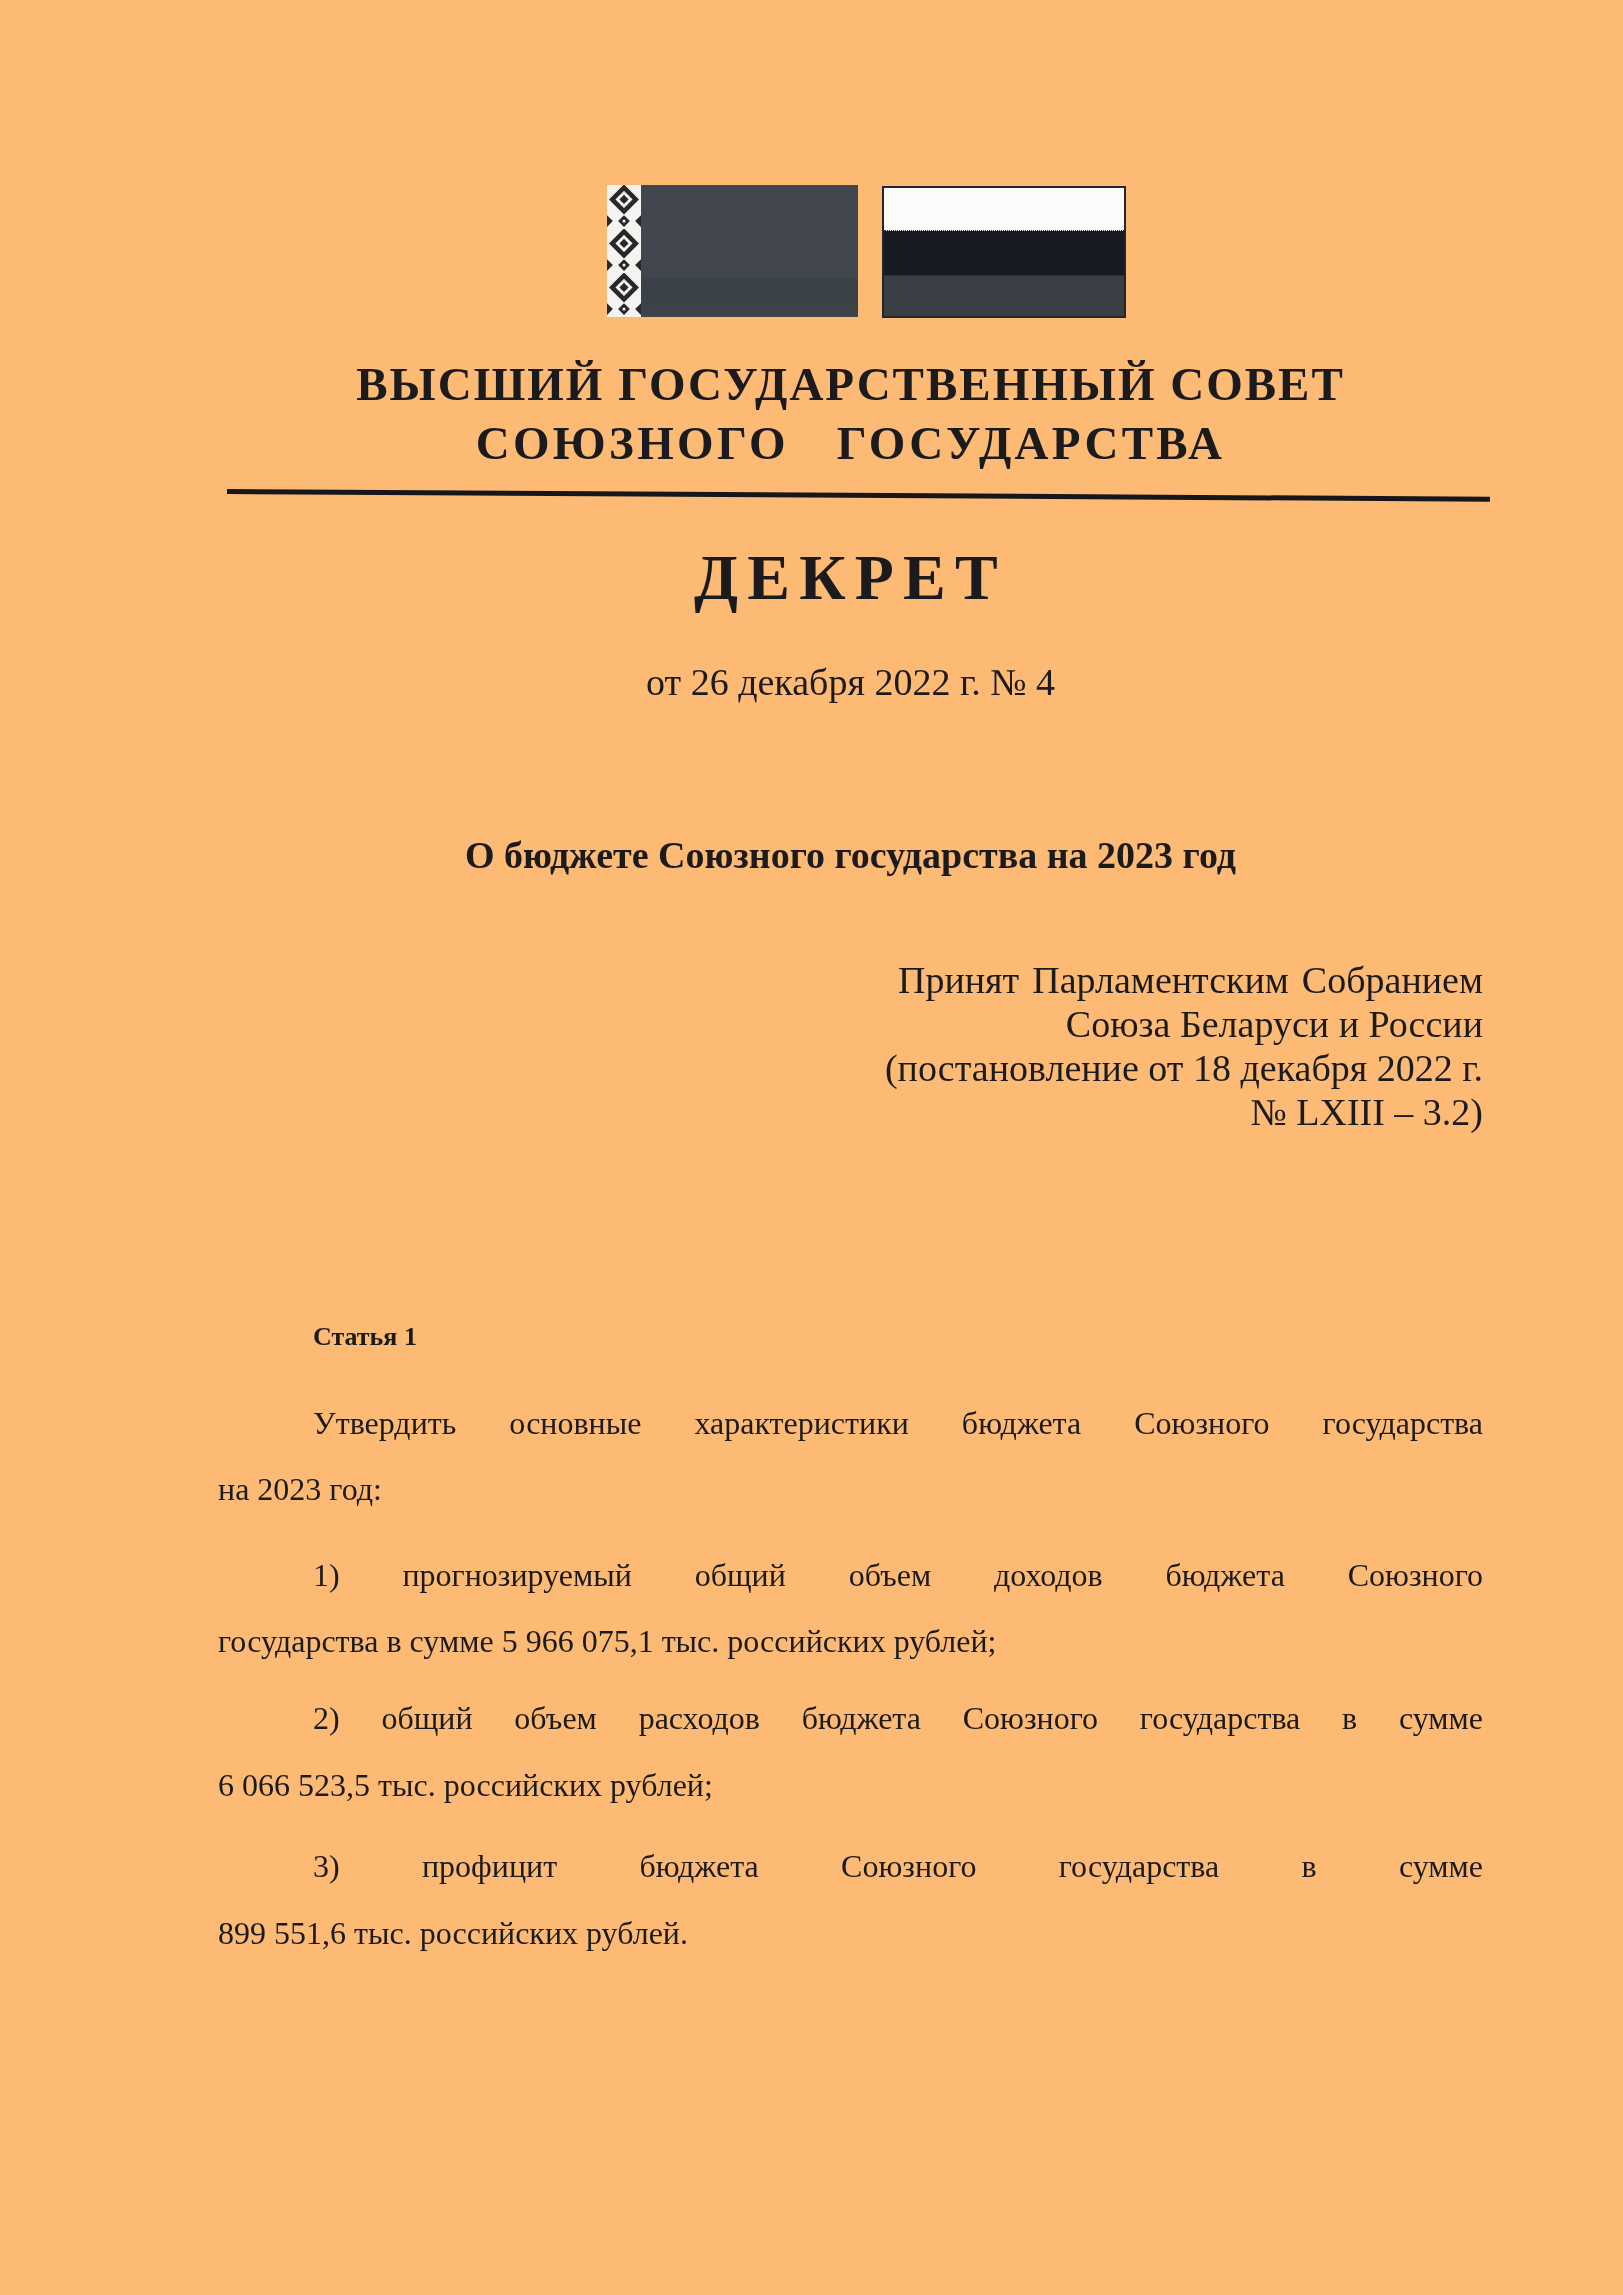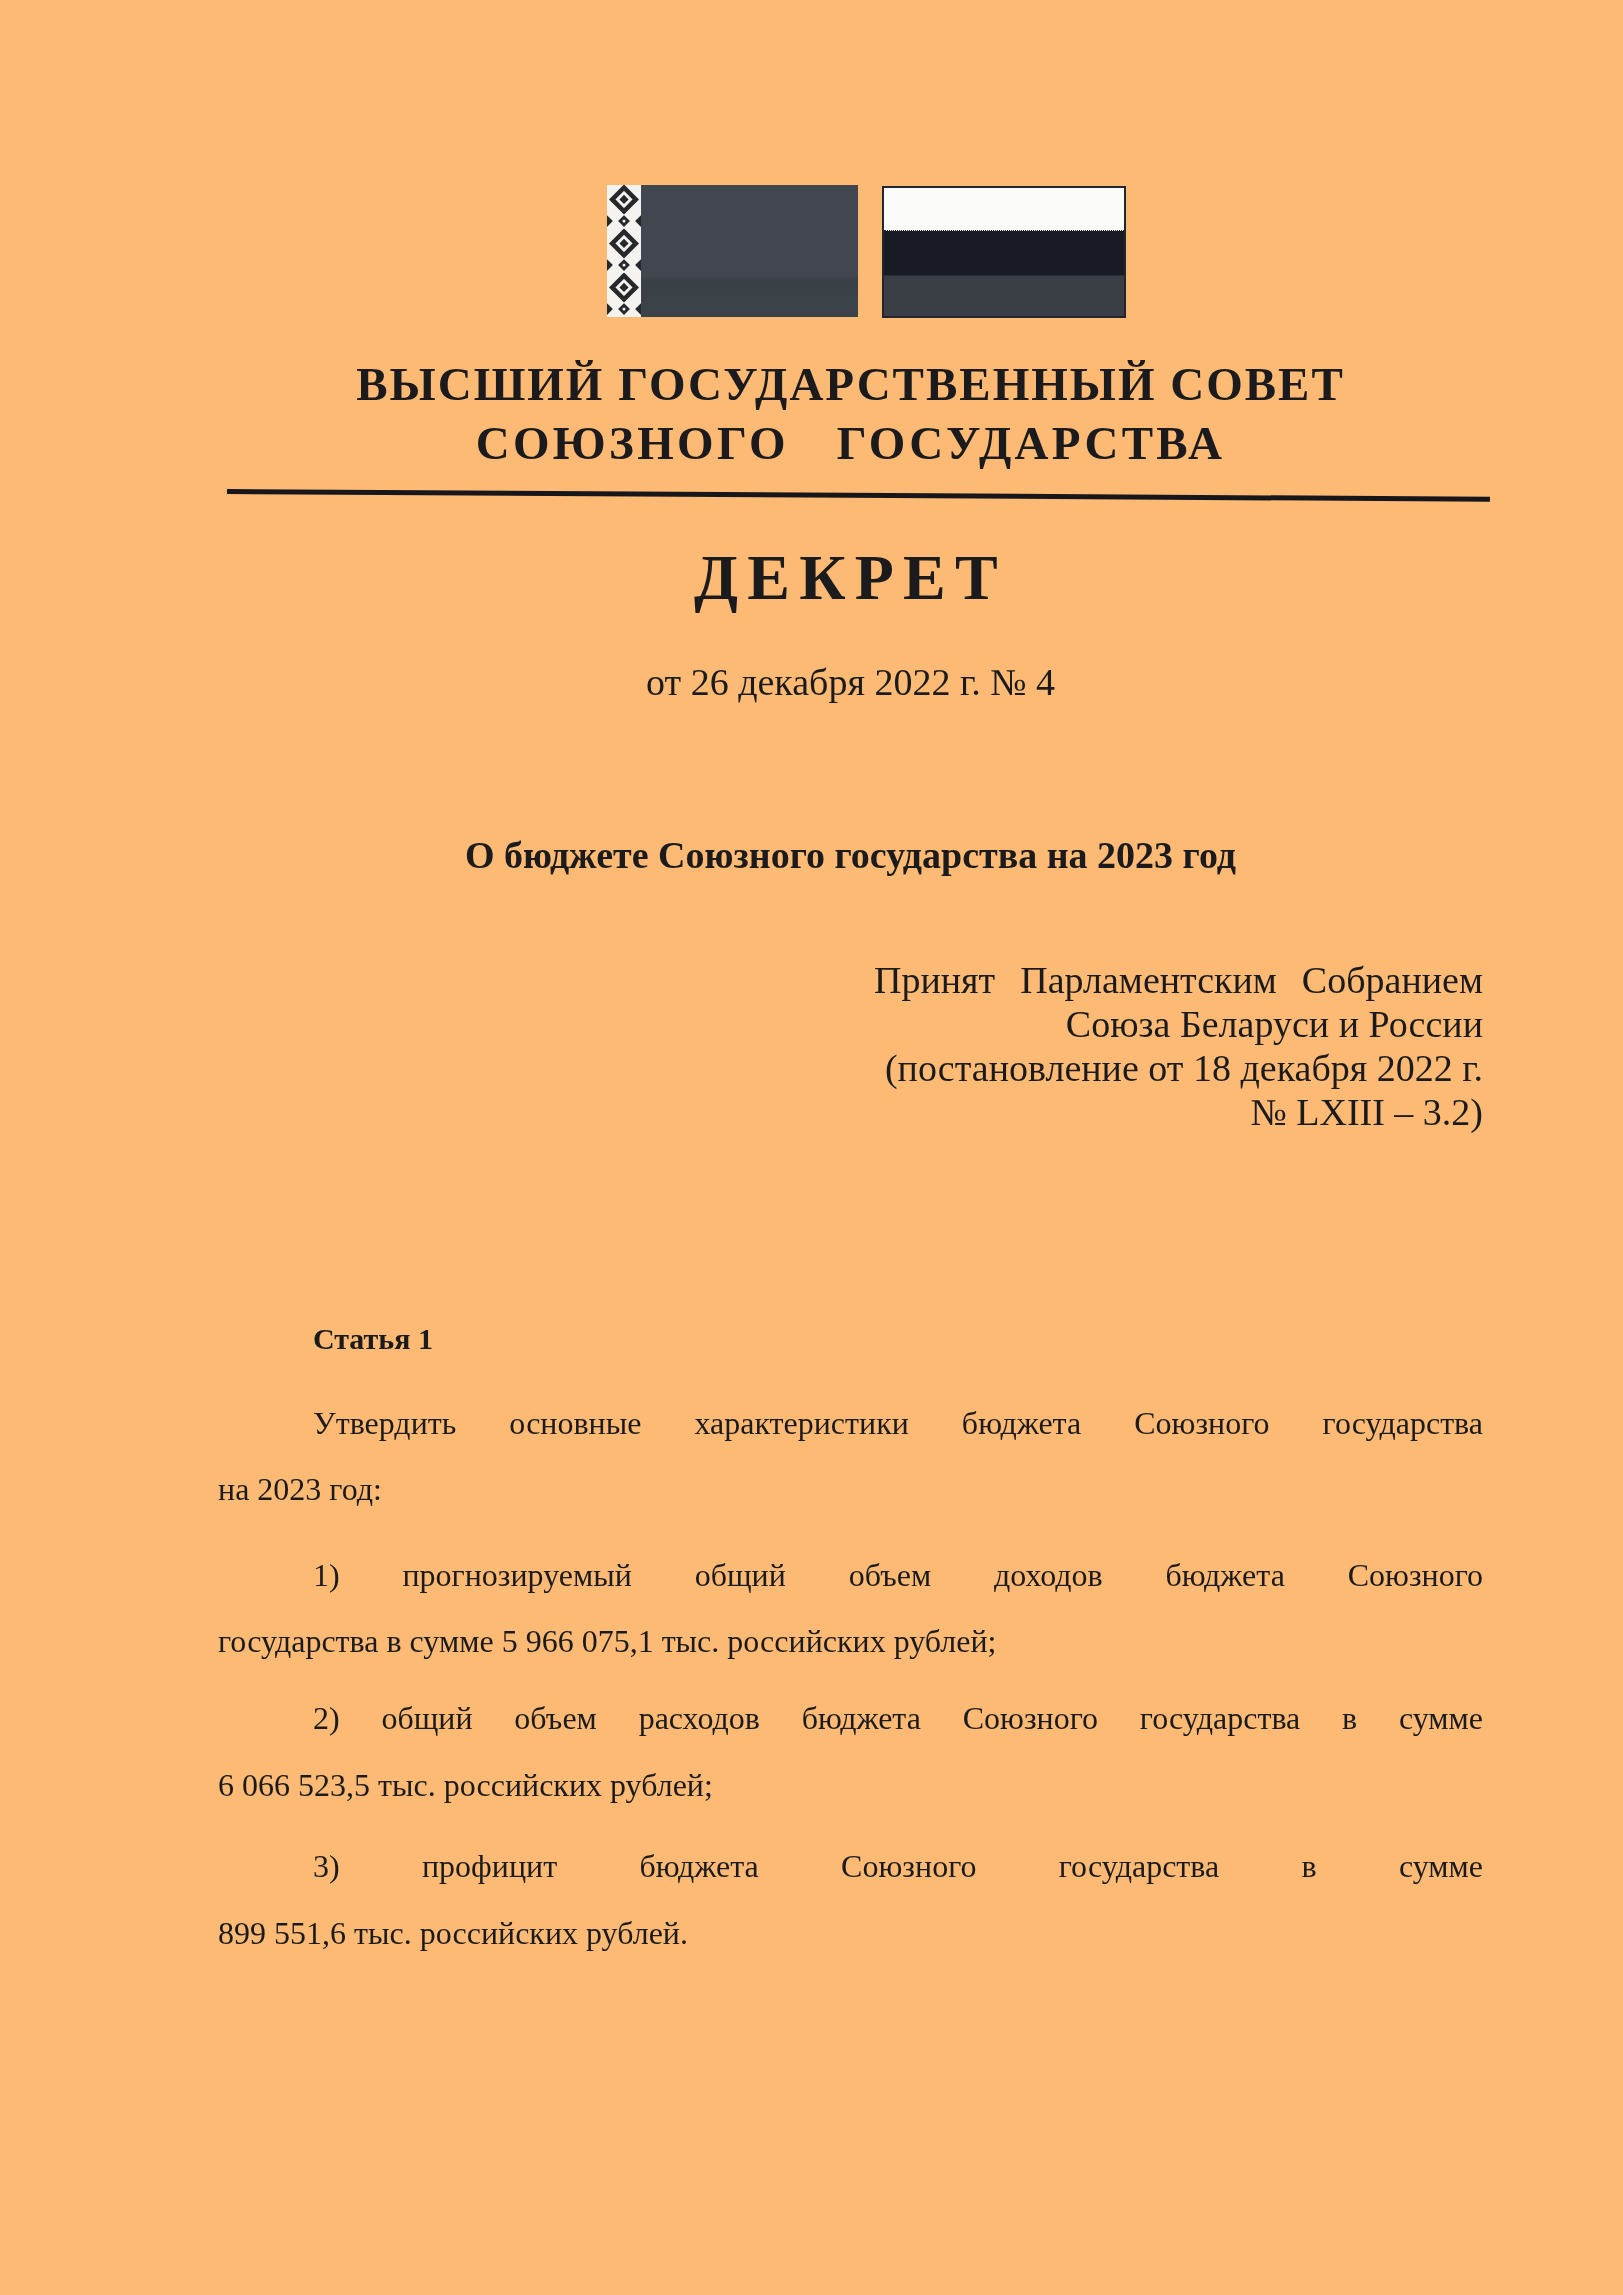--- a/index.html
+++ b/index.html
@@ -40,25 +40,25 @@
     transform:rotate(0.35deg);transform-origin:left top;
   }
   .doctype{top:546px;font-size:64px;font-weight:bold;letter-spacing:9.2px;}
   .dateline{top:663px;font-size:38px;}
   .city{top:734px;font-size:38px;}
   .subject{top:836px;font-size:38px;font-weight:bold;}
 
   
   .adoption{top:958px;left:874px;width:609px;font-size:38px;line-height:44px;text-align:left;}
   .adoption .ln{white-space:nowrap;text-align:right;}
-  .adoption .jl{white-space:normal;text-align:justify;text-align-last:justify;}
+  .adoption .jl{white-space:normal;text-align:justify;text-align-last:justify;margin-left:24px;}
 
   
   .bodyline{left:218px;width:1265px;font-size:32px;}
-  .heading{left:313px;font-size:30px;font-weight:bold;}
+  .heading{left:313px;font-size:26px;font-weight:bold;}
   .jline{white-space:normal;text-align:justify;text-align-last:justify;}
   .firstline{padding-left:95px;box-sizing:border-box;}
 </style>
 </head>
 <body>
 
 <div class="page">
 
   <div class="flag flag-by">
     <div class="ornament">

